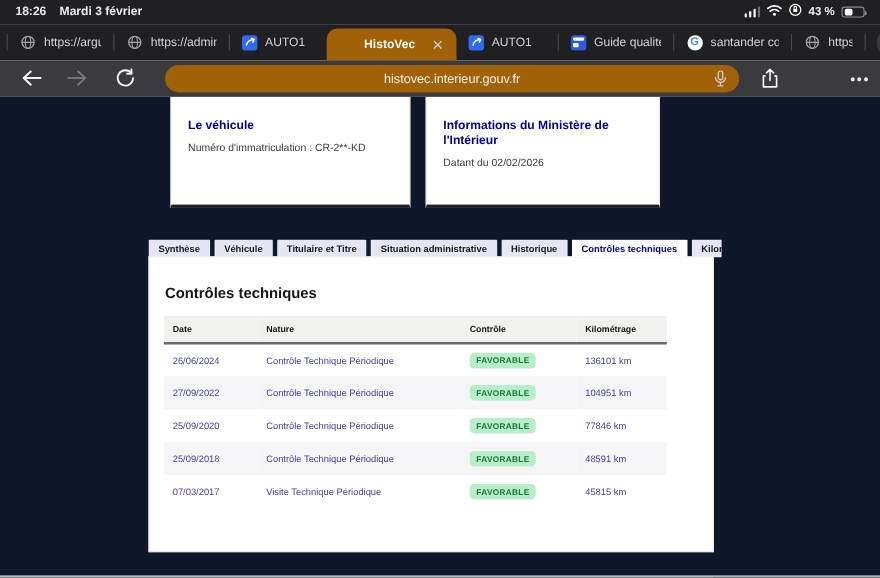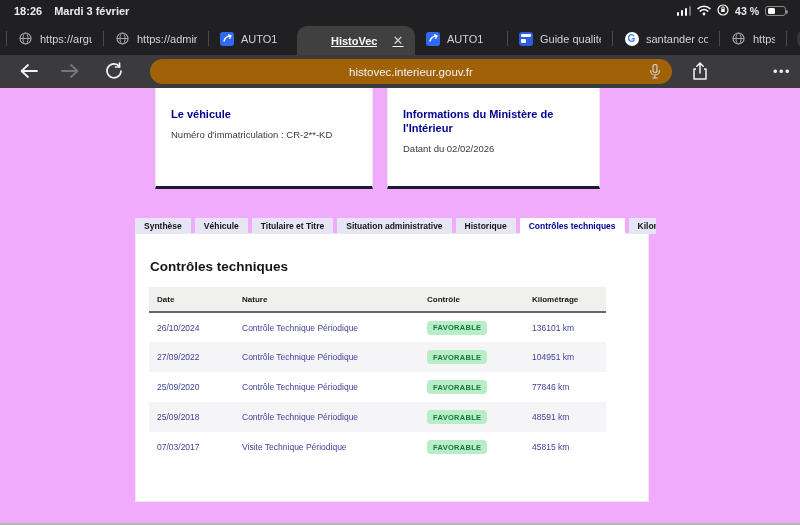--- a/index.html
+++ b/index.html
@@ -30,22 +30,22 @@
     background:#202022; display:flex; align-items:flex-end; padding:0 6px;
   }
   .tdiv { width:1px; height:15px; background:#4b4b4f; align-self:center; flex:0 0 auto; }
   .btab {
     display:flex; align-items:center; gap:7px; height:33px; padding:0 11px;
     color:#d3d3d6; font-size:11px; overflow:hidden; white-space:nowrap; flex:0 0 auto;
     cursor:default;
   }
   .btab .ttl { overflow:hidden; text-overflow:clip; }
   .btab.active {
-    background:#404040; border-radius:10px 10px 0 0; height:29px; color:#fafafa;
-    font-weight:bold; padding:0 10px 0 12px;text-decoration:underline;
+    background:#a16207; border-radius:10px 10px 0 0; height:29px; color:#fafafa;
+    font-weight:bold; padding:0 10px 0 12px;
   }
   .btab.active .close-x { color:#cfcfd3; font-size:13px; margin-left:8px; font-weight:normal; }
   .w-argu{width:96px;} .w-admin{width:104px;} .w-auto1a{width:88px;}
   .w-histovec{width:118px;} .w-auto1b{width:92px;} .w-guide{width:104px;}
   .w-santander{width:106px;} .w-https{width:66px;}
   .new-tab-btn {
     width:26px; height:26px; border-radius:50%; background:#39393d; color:#e8e8ea;
     font-size:17px; display:flex; align-items:center; justify-content:center;
     align-self:center; margin-left:10px; flex:0 0 auto; cursor:default;
   }
@@ -71,21 +71,21 @@
     color:#f2f2f3; font-size:11.5px;
   }
   .mic { position:absolute; right:11px; top:5px; }
   .tabcount-box {
     width:20px; height:20px; border:1.6px solid #ececee; border-radius:5.5px;
     color:#ececee; font-size:9px; font-weight:bold; display:flex; align-items:center; justify-content:center;
   }
   .dots { color:#ececee; font-size:13px; letter-spacing:1.5px; }
 
   
-  .content { position:absolute; left:0; top:88px; width:800px; height:437px; background:#f0abfc; overflow:hidden; }
+  .content { position:absolute; left:0; top:88px; width:800px; height:437px; background:#0f172a; overflow:hidden; }
 
   .card {
     position:absolute; top:0; height:101px; background:#fff;
     border-left:1px solid #ececec; border-right:1px solid #ececec; border-bottom:3px solid #1c1c30;
     padding:19px 15px 0 15px;
   }
   .card-1 { left:155px; width:218px; }
   .card-2 { left:387px; width:213px; }
   .card h3 { font-size:11px; line-height:14px; color:#000091; font-weight:bold; }
   .card p { margin-top:8px; font-size:9.5px; color:#3a3a3a; }
@@ -329,21 +329,21 @@
         <thead>
           <tr>
             <th>Date</th>
             <th>Nature</th>
             <th>Contrôle</th>
             <th>Kilométrage</th>
           </tr>
         </thead>
         <tbody>
           <tr>
-            <td>26/10/2024</td>
+            <td>26/06/2024</td>
             <td>Contrôle Technique Périodique</td>
             <td><span class="badge">FAVORABLE</span></td>
             <td>136101 km</td>
           </tr>
           <tr>
             <td>27/09/2022</td>
             <td>Contrôle Technique Périodique</td>
             <td><span class="badge">FAVORABLE</span></td>
             <td>104951 km</td>
           </tr>

